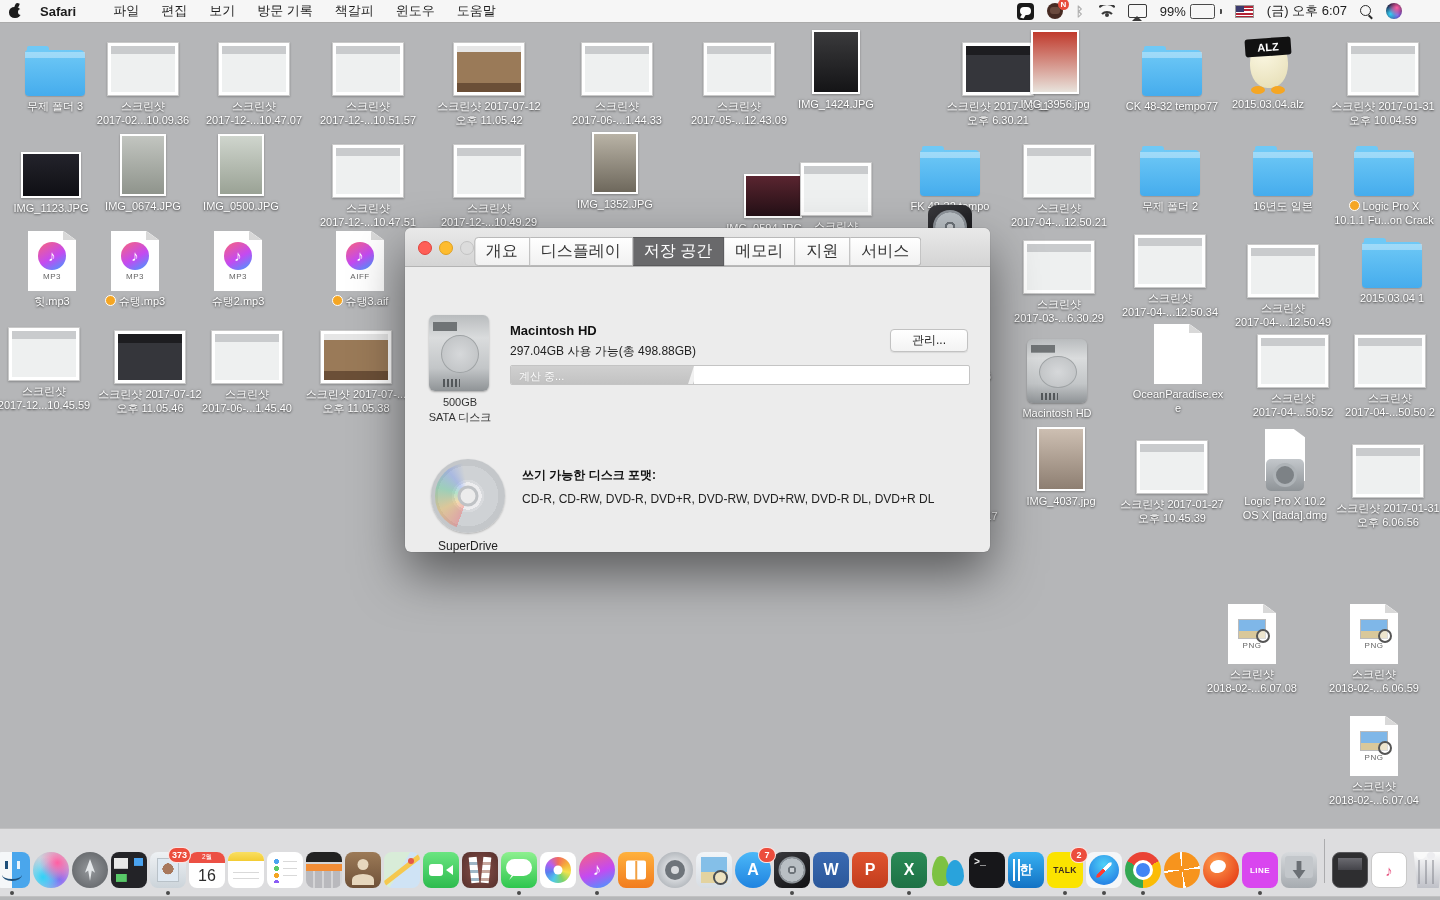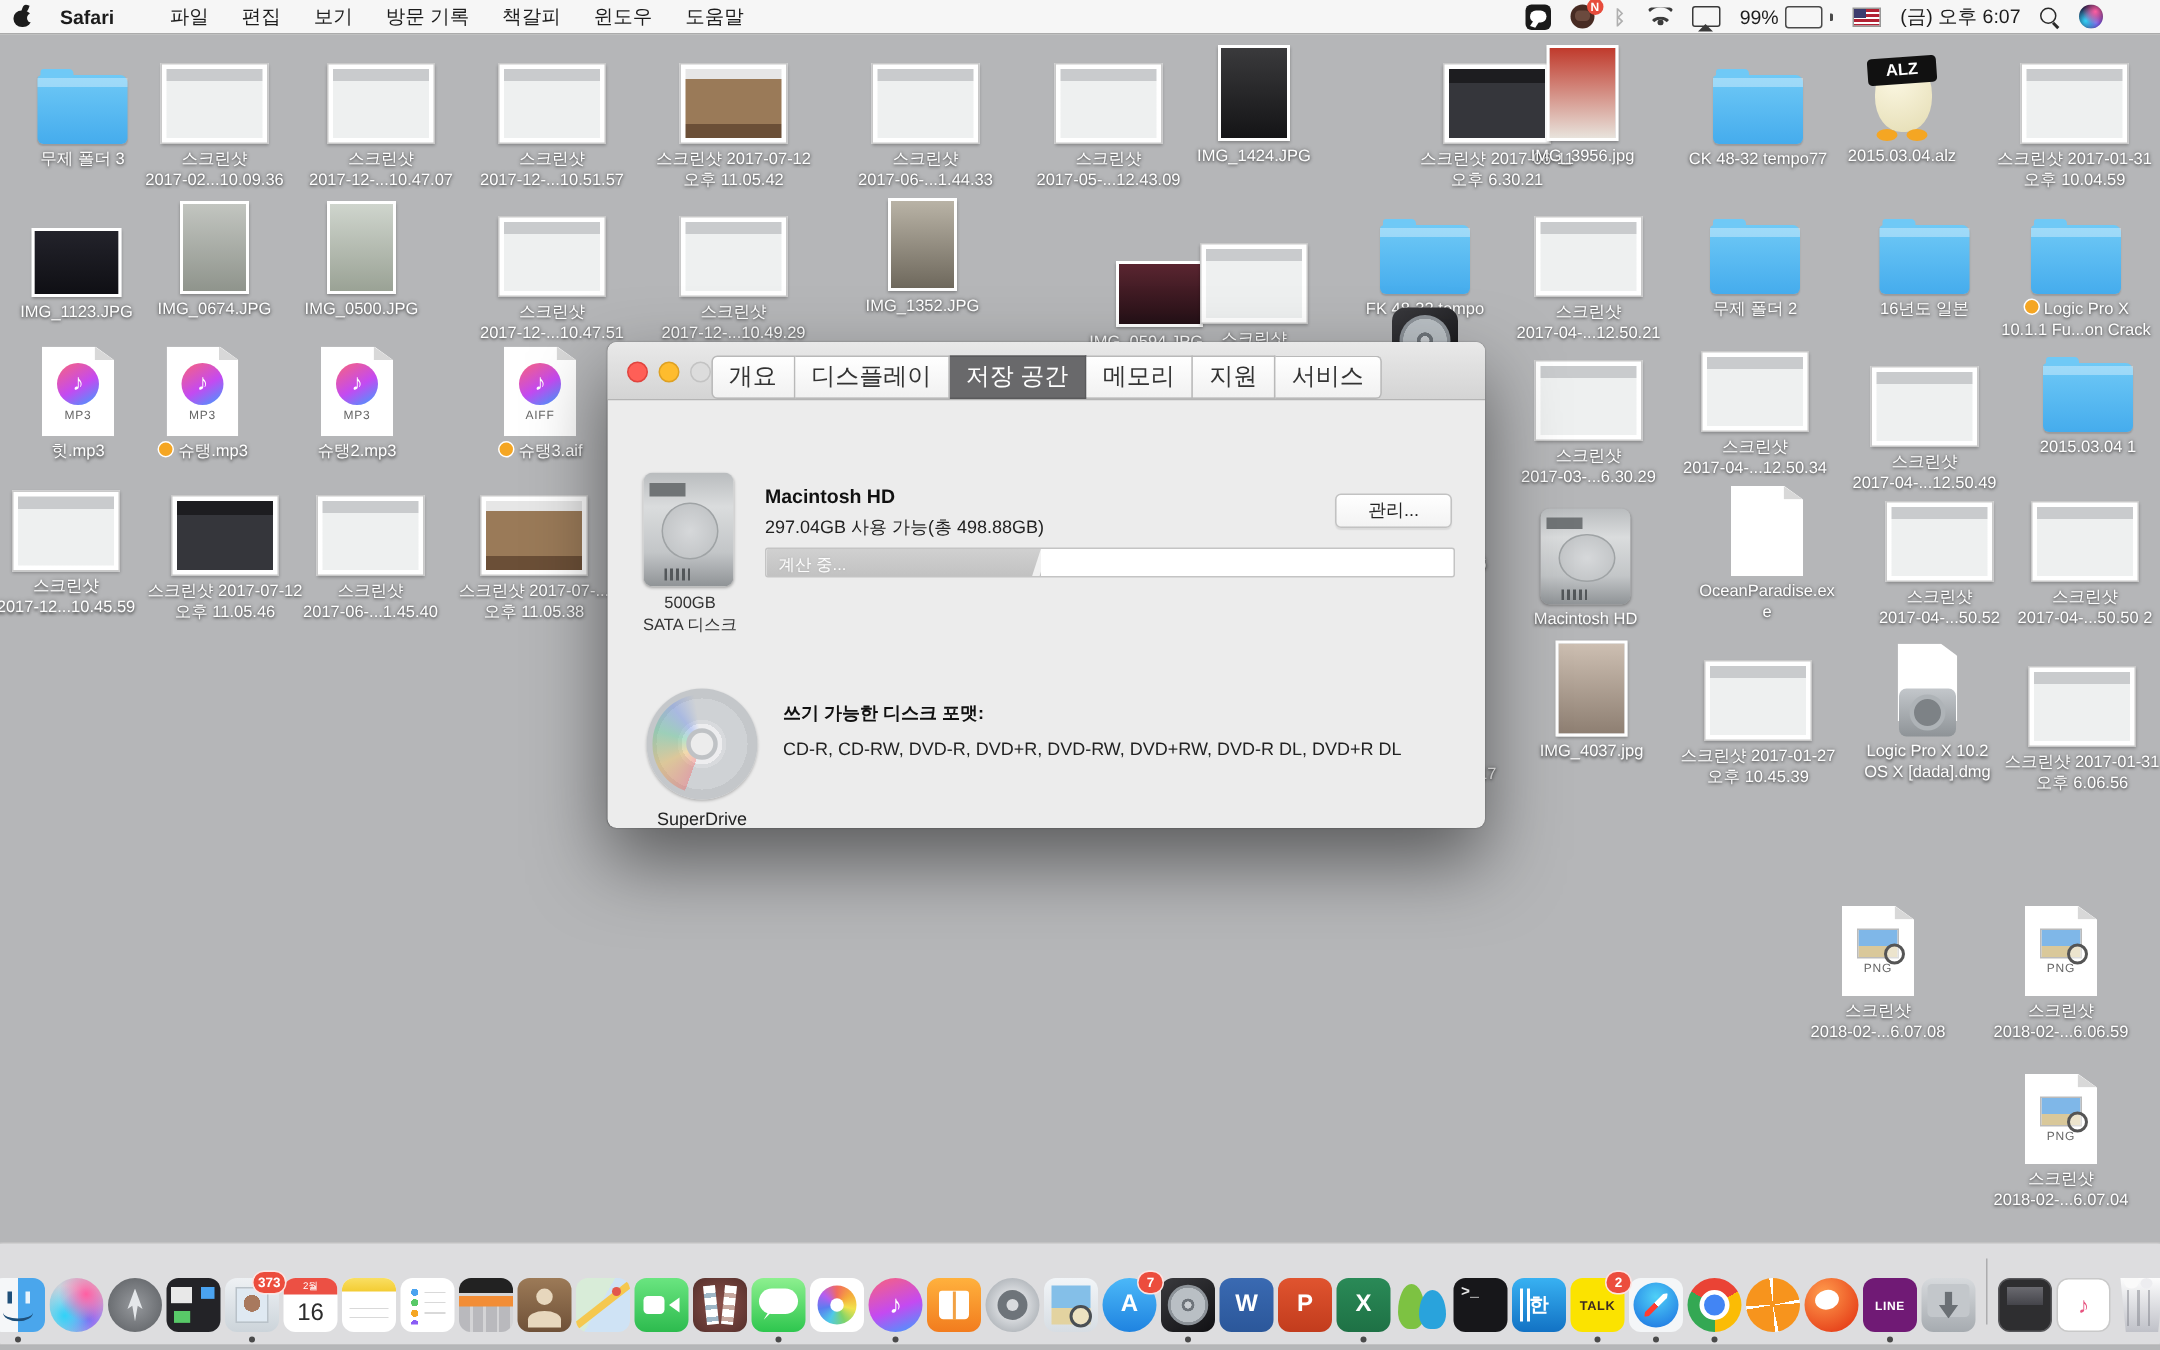--- a/index.html
+++ b/index.html
@@ -248,21 +248,21 @@
   .di-safari::before{content:"";position:absolute;inset:3px;border-radius:50%;background:radial-gradient(circle at 50% 32%,#4fd0f7,#1a6ee0);}
   .di-safari::after{content:"";position:absolute;left:50%;top:50%;width:22px;height:4px;
     background:linear-gradient(90deg,#ff3b30 50%,#fff 50%);transform:translate(-50%,-50%) rotate(-45deg);
     clip-path:polygon(0 50%,12% 0,88% 0,100% 50%,88% 100%,12% 100%);}
   .di-chrome{border-radius:50%;background:conic-gradient(from -60deg,#ea4335 0 120deg,#fbbc05 120deg 240deg,#34a853 240deg 360deg);}
   .di-chrome::after{content:"";position:absolute;left:50%;top:50%;transform:translate(-50%,-50%);width:14px;height:14px;border-radius:50%;
     background:#4285f4;border:3px solid #fff;}
   .di-gom-audio{border-radius:50%;background:conic-gradient(#f7941d 0 78deg,#fff 78deg 86deg,#f7941d 86deg 168deg,#fff 168deg 176deg,#f7941d 176deg 260deg,#fff 260deg 268deg,#f7941d 268deg 352deg,#fff 352deg 360deg);}
   .di-gom-player{border-radius:50%;background:radial-gradient(circle at 35% 30%,#ff9d4d,#e8471d 75%);}
   .di-gom-player::after{content:"";position:absolute;left:7px;top:8px;width:16px;height:13px;border-radius:50%;background:#fff;transform:rotate(-12deg);}
-  .di-line{background:#701a75;}
+  .di-line{background:#d946ef;}
   .di-line .dk-letter{font-size:8px;letter-spacing:.4px;}
   .di-disk-installer{background:linear-gradient(#d7dadd,#a6abb0);}
   .di-disk-installer::before{content:"";position:absolute;inset:4px 4px 10px;background:#c3c7cb;border-radius:3px;}
   .di-disk-installer::after{content:"";position:absolute;left:50%;top:50%;transform:translate(-50%,-50%);width:16px;height:18px;background:#6b7075;
     clip-path:polygon(35% 0,65% 0,65% 50%,90% 50%,50% 100%,10% 50%,35% 50%);}
   .di-stack-downloads{background:#2e2e30;border:1px solid #57575a;}
   .di-stack-downloads::before{content:"";position:absolute;left:5px;top:5px;right:5px;height:12px;background:linear-gradient(#6a6a70,#44444a);}
   .di-stack-documents{background:#fff;border:1px solid #c9c9c9;}
   .di-stack-documents::after{content:"♪";position:absolute;inset:0;display:flex;align-items:center;justify-content:center;color:#e75480;font-size:15px;}
   .di-trash{background:linear-gradient(180deg,rgba(255,255,255,.92),rgba(186,188,196,.85));

